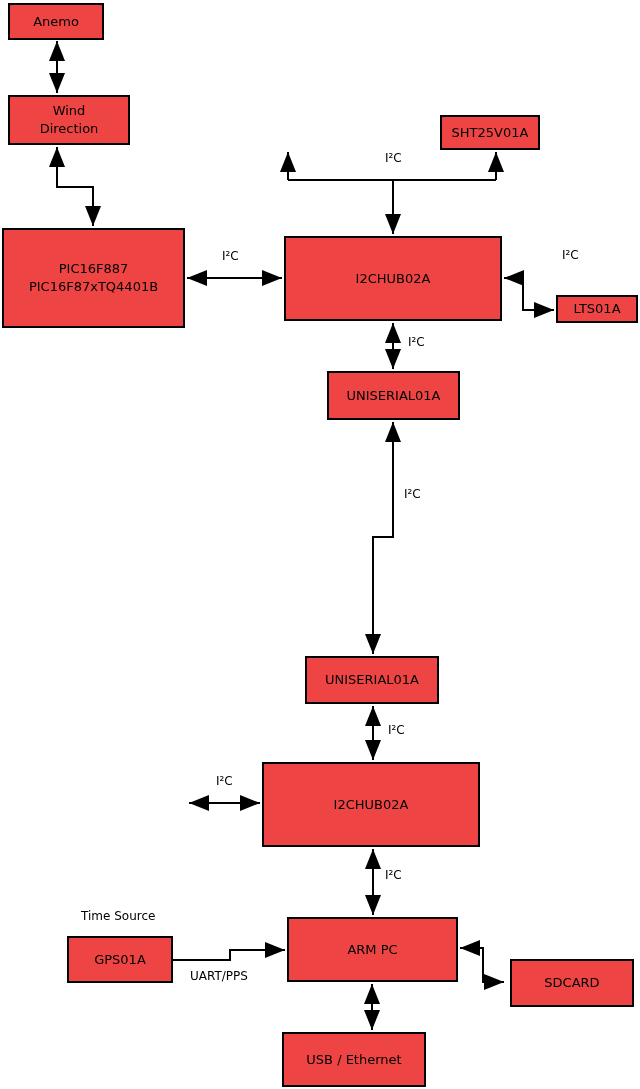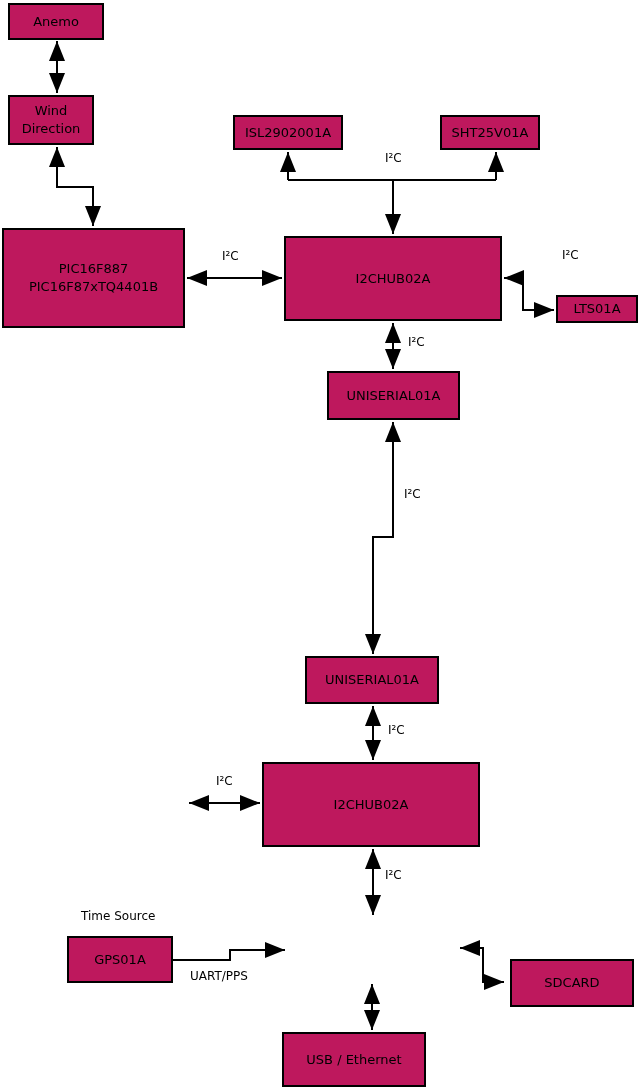--- a/index.html
+++ b/index.html
@@ -14,21 +14,21 @@
   }
   svg.edges {
     position: absolute;
     left: 0; top: 0;
     width: 640px; height: 1089px;
   }
   .box {
     position: absolute;
     box-sizing: border-box;
     border: 2px solid #000000;
-    background: #be185d;
+    background: #ef4444;
     display: flex;
     align-items: center;
     justify-content: center;
     text-align: center;
     font-size: 13px;
     line-height: 1.35;
   }
   .box-label { white-space: pre-line; }
   .flabel {
     position: absolute;
@@ -64,33 +64,30 @@
       <path d="M173,960 L230,960 L230,950 L285,950" marker-end="url(#arr)"></path>
       <path d="M460,948 L483,948 L483,982 L504,982" marker-start="url(#arr)" marker-end="url(#arr)"></path>
       <path d="M372,984 L372,1030" marker-start="url(#arr)" marker-end="url(#arr)"></path>
     </g>
   </svg>
 
   <div class="box" style="left:8px; top:3px; width:96px; height:37px">
     <span class="box-label">Anemo</span>
   </div>
 
-  <div class="box" style="left:8px; top:95px; width:86px; height:50px">
+  <div class="box" style="left:8px; top:95px; width:122px; height:50px">
     <span class="box-label">Wind
 Direction</span>
   </div>
 
   <div class="box" style="left:2px; top:228px; width:183px; height:100px">
     <span class="box-label">PIC16F887
 PIC16F87xTQ4401B</span>
   </div>
 
-  <div class="box" style="left:233px; top:115px; width:110px; height:35px">
-    <span class="box-label">ISL2902001A</span>
-  </div>
 
   <div class="box" style="left:440px; top:115px; width:100px; height:35px">
     <span class="box-label">SHT25V01A</span>
   </div>
 
   <div class="box" style="left:284px; top:236px; width:218px; height:85px">
     <span class="box-label">I2CHUB02A</span>
   </div>
 
   <div class="box" style="left:556px; top:295px; width:82px; height:28px">
@@ -107,20 +104,23 @@
 
 
   <div class="box" style="left:262px; top:762px; width:218px; height:85px">
     <span class="box-label">I2CHUB02A</span>
   </div>
 
   <div class="box" style="left:67px; top:936px; width:106px; height:47px">
     <span class="box-label">GPS01A</span>
   </div>
 
+  <div class="box" style="left:287px; top:917px; width:171px; height:65px">
+    <span class="box-label">ARM PC</span>
+  </div>
 
   <div class="box" style="left:510px; top:959px; width:124px; height:48px">
     <span class="box-label">SDCARD</span>
   </div>
 
   <div class="box" style="left:282px; top:1032px; width:144px; height:55px">
     <span class="box-label">USB / Ethernet</span>
   </div>
 
   <span class="flabel" style="left:222px; top:249px">I²C</span>

